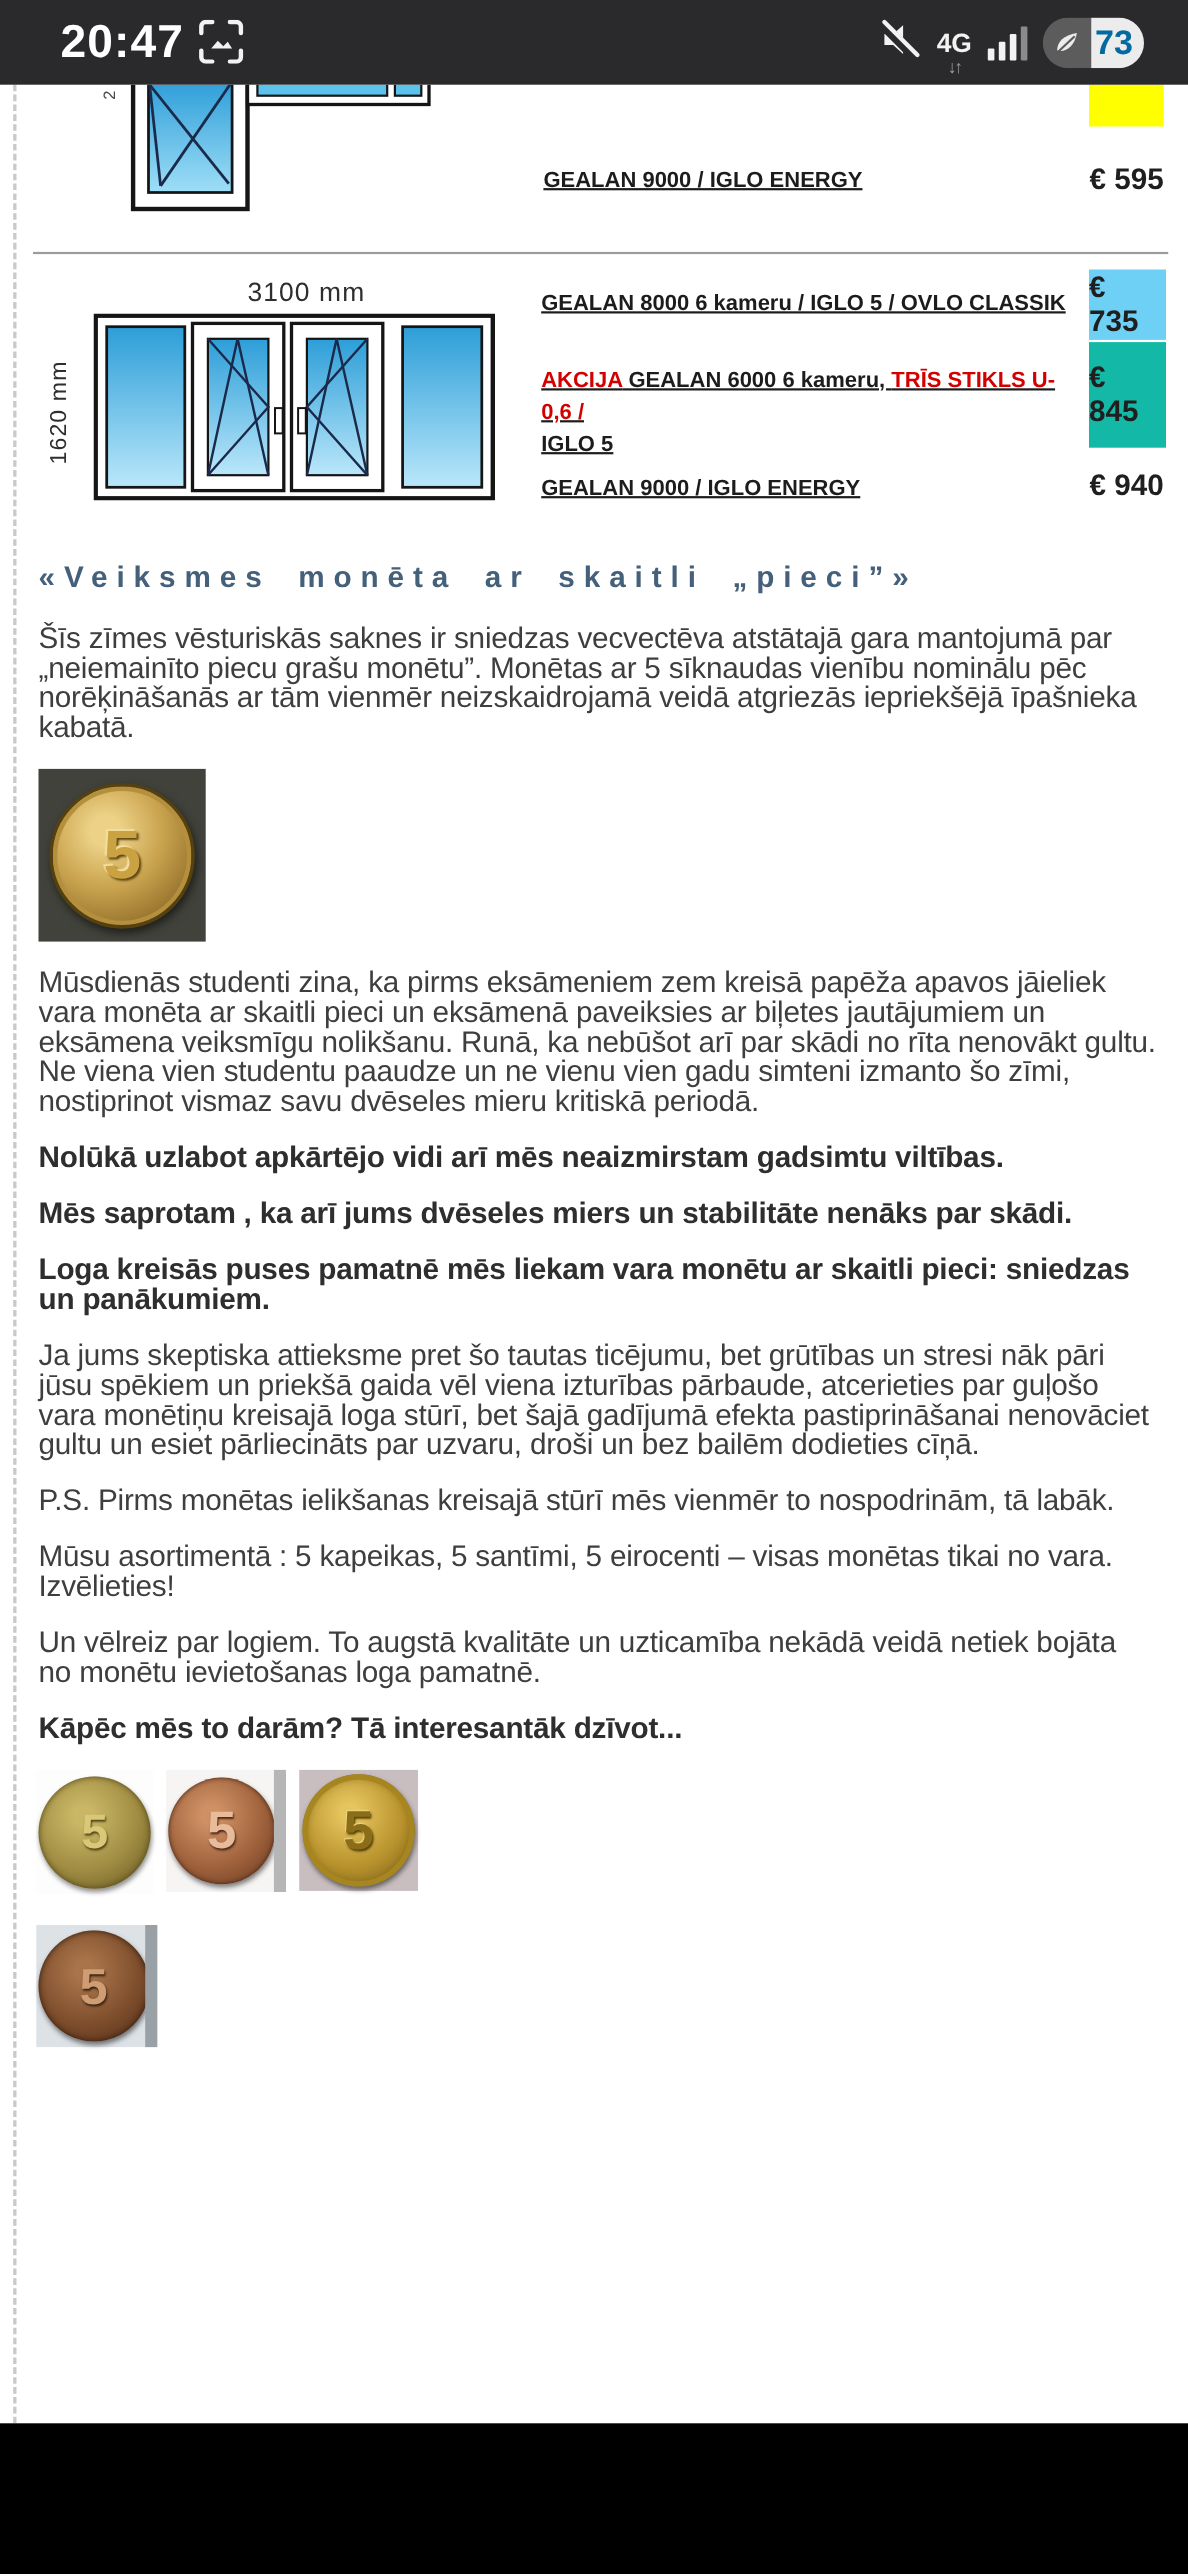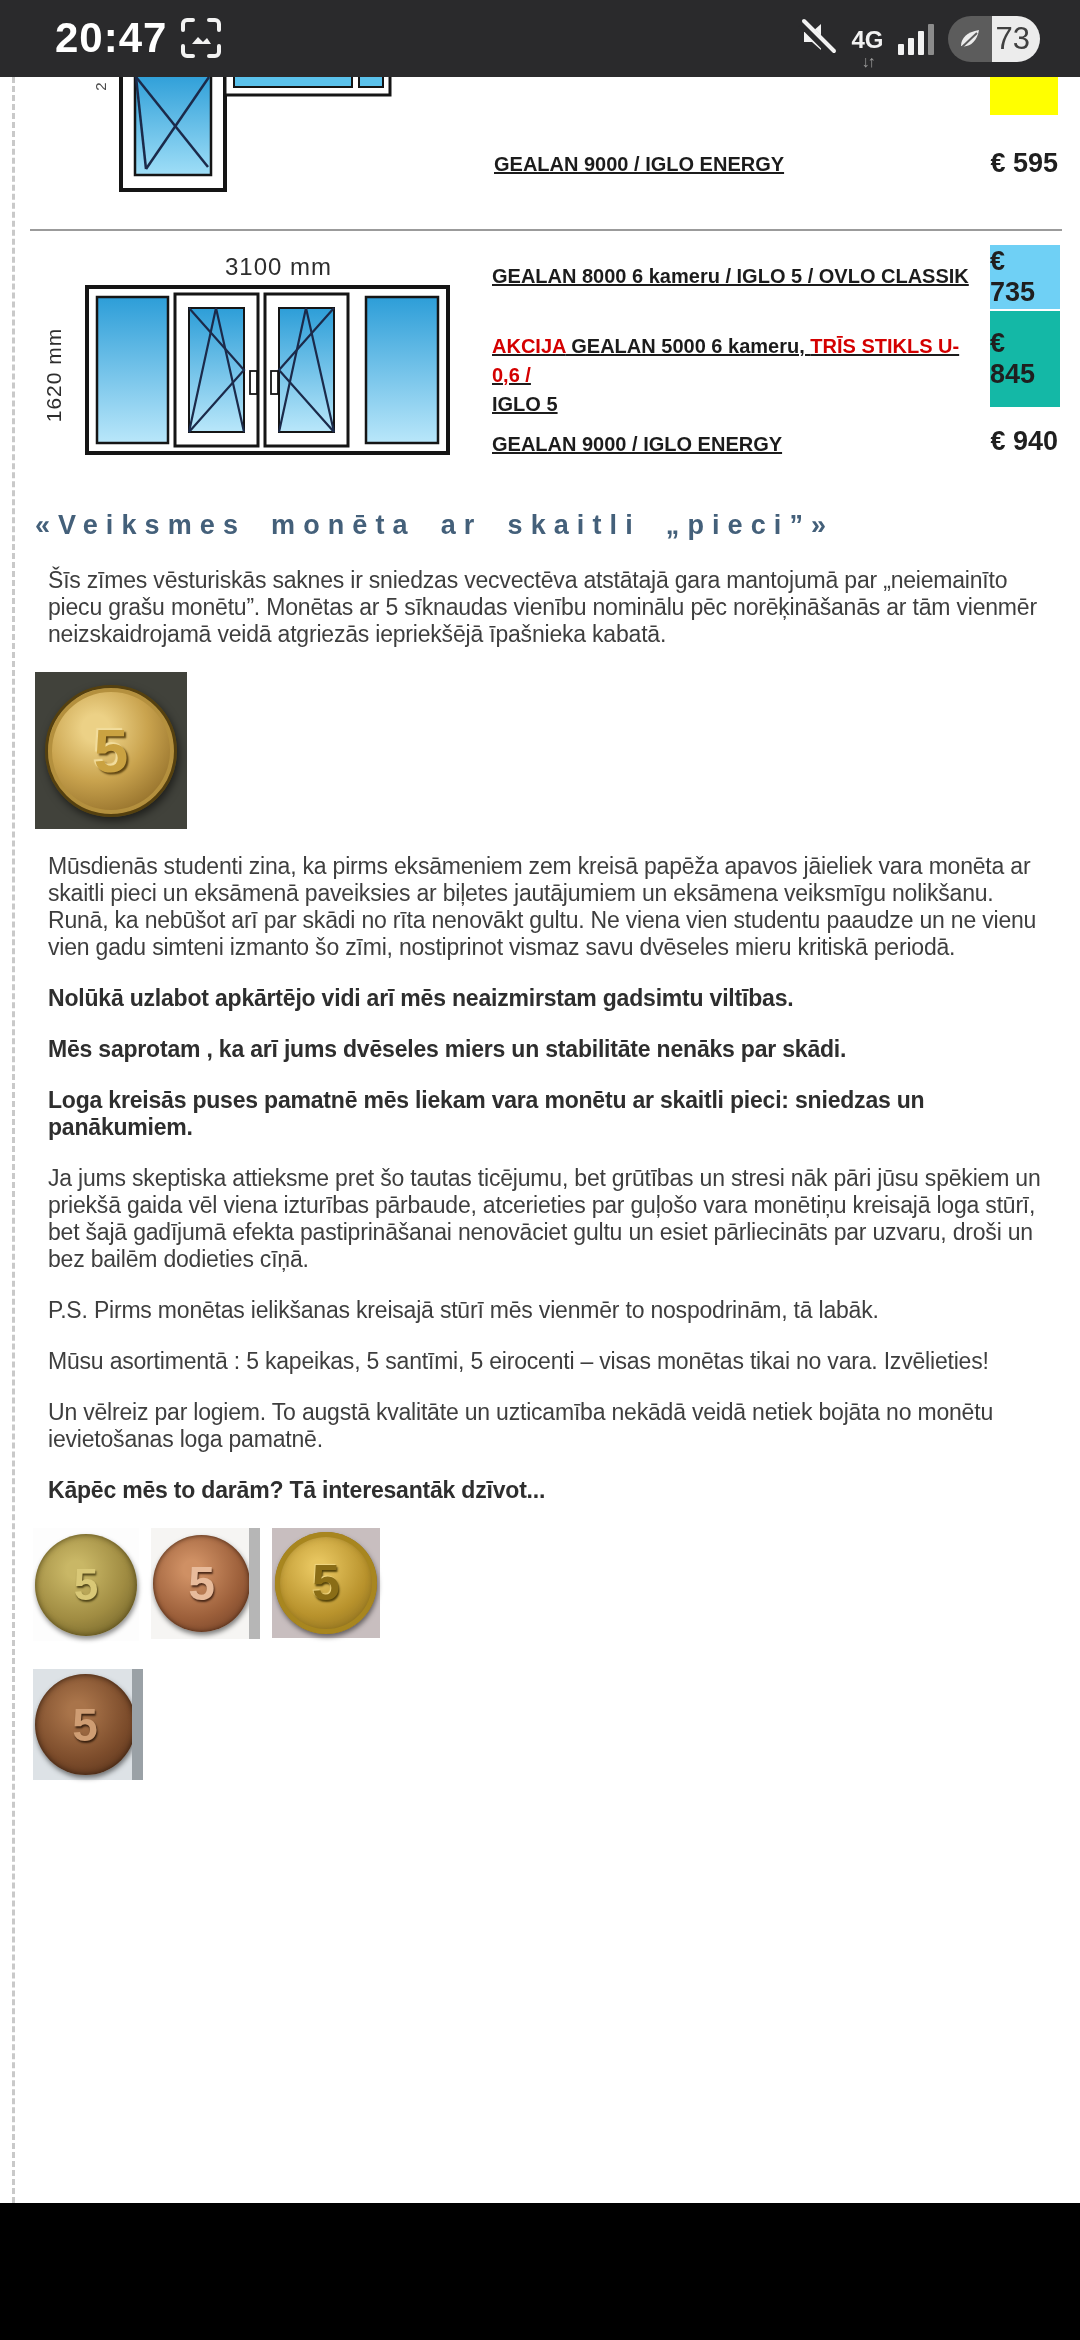--- a/index.html
+++ b/index.html
@@ -15,21 +15,21 @@
   .sb-4g{display:flex;flex-direction:column;align-items:center;line-height:1;margin-top:20px;}
   .sb-4g .g{font-size:24px;font-weight:700;color:#f2f2f2;}
   .sb-4g .arrows{font-size:16px;color:#9a9a9a;margin-top:2px;letter-spacing:-2px;}
   .sig{display:flex;align-items:flex-end;gap:4px;height:32px;}
   .sig i{display:block;width:6px;background:#f2f2f2;border-radius:1px;}
   .sig i:nth-child(1){height:11px;} .sig i:nth-child(2){height:17px;}
   .sig i:nth-child(3){height:24px;} .sig i:nth-child(4){height:31px;background:#8b8b8b;}
   .batt{display:flex;align-items:center;height:46px;border-radius:23px;overflow:hidden;}
   .batt .dark{width:44px;height:46px;background:#5c5c5c;display:flex;align-items:center;justify-content:center;}
   .batt .lite{height:46px;background:#ececec;display:flex;align-items:center;padding:0 10px 0 4px;}
-  .batt .pct{font-size:31px;font-weight:400;color:#404040;}
+  .batt .pct{font-size:31px;font-weight:700;color:#0369a1;}
 
   
   .nav-bar{position:absolute;left:0;top:2203px;width:1080px;height:137px;background:#000;z-index:30;}
   .nav-recents{position:absolute;left:238px;top:2255px;display:flex;gap:13px;}
   .nav-recents i{display:block;width:5px;height:44px;background:#d4d4d4;border-radius:3px;}
   .nav-home{position:absolute;left:527px;top:2252px;width:40px;height:42px;border:5px solid #d4d4d4;border-radius:18px;}
   .nav-back{position:absolute;left:842px;top:2250px;}
 
   
   .page-edge{position:absolute;left:12px;top:77px;height:2126px;width:0;border-left:3px dashed #c9c9c9;}
@@ -46,21 +46,21 @@
   .dim-w{position:absolute;left:225px;top:253px;width:140px;font-size:24px;color:#2e2e2e;letter-spacing:1px;}
   .dim-h{position:absolute;left:42px;top:300px;width:140px;font-size:21px;color:#2e2e2e;letter-spacing:1px;
          transform:rotate(-90deg);transform-origin:0 0;text-align:center;top:445px;}
 
   .win-svg{position:absolute;}
 
   
   .article{position:absolute;left:35px;top:510px;width:1016px;color:#3e3e3e;}
   .article h2{margin:0 0 26px 0;font-size:27px;font-weight:700;color:#44607a;
               letter-spacing:0.30em;word-spacing:0.35em;}
-  .article p{margin:0 0 24px 13px;font-size:23px;line-height:27px;letter-spacing:-0.2px;}
+  .article p{margin:0 0 24px 0;font-size:27px;line-height:27px;letter-spacing:-0.2px;}
   .article p.b{font-weight:700;color:#2e2e2e;}
 
   
   .coin-feat{width:152px;height:157px;background:#41423b;margin:0 0 24px 0;
              display:flex;align-items:center;justify-content:center;}
   .coin-feat .coin{width:126px;height:126px;border-radius:50%;
       background:radial-gradient(circle at 38% 32%, #ecd186 12%, #c9a34e 45%, #96722c 78%, #6e5120 100%);
       border:3px solid #55400f;box-shadow:inset 0 0 0 4px #b4903e, 2px 4px 8px rgba(0,0,0,.55);
       display:flex;align-items:center;justify-content:center;}
   .coin-feat .five{font-size:62px;font-weight:800;color:#caa241;
@@ -198,21 +198,21 @@
     <polyline points="249,23 194,85 249,147" fill="none" stroke="#1b2a4a" stroke-width="2.2"></polyline>
 
     <rect x="281" y="12" width="72" height="146" fill="url(#gl2)" stroke="#151515" stroke-width="2.5"></rect>
 
     <rect x="165" y="86" width="7" height="23" fill="#ffffff" stroke="#151515" stroke-width="1.8"></rect>
     <rect x="186" y="86" width="7" height="23" fill="#ffffff" stroke="#151515" stroke-width="1.8"></rect>
   </svg>
 
   <a class="plink" style="left:492px;top:262px;width:480px;">GEALAN 8000 6 kameru / IGLO 5 / OVLO CLASSIK</a>
 
-  <a class="plink" style="left:492px;top:332px;width:480px;"><span class="red">AKCIJA</span><span> GEALAN 5000 6 kameru, </span><span class="red">TRĪS STIKLS U-0,6 /</span><br>
+  <a class="plink" style="left:492px;top:332px;width:480px;"><span class="red">AKCIJA</span><span> GEALAN 6000 6 kameru, </span><span class="red">TRĪS STIKLS U-0,6 /</span><br>
      <span>IGLO 5</span></a>
 
   <a class="plink" style="left:492px;top:430px;">GEALAN 9000 / IGLO ENERGY</a>
 
   <div class="hl" style="left:990px;top:245px;width:70px;height:64px;background:#6fd0f5;">€ 735</div>
   <div class="hl" style="left:990px;top:311px;width:70px;height:96px;background:#14b8a6;">€ 845</div>
   <span class="price" style="left:940px;top:426px;width:118px;">€ 940</span>
 
   <div class="article">
     <h2>«Veiksmes monēta ar skaitli „pieci”»</h2>

